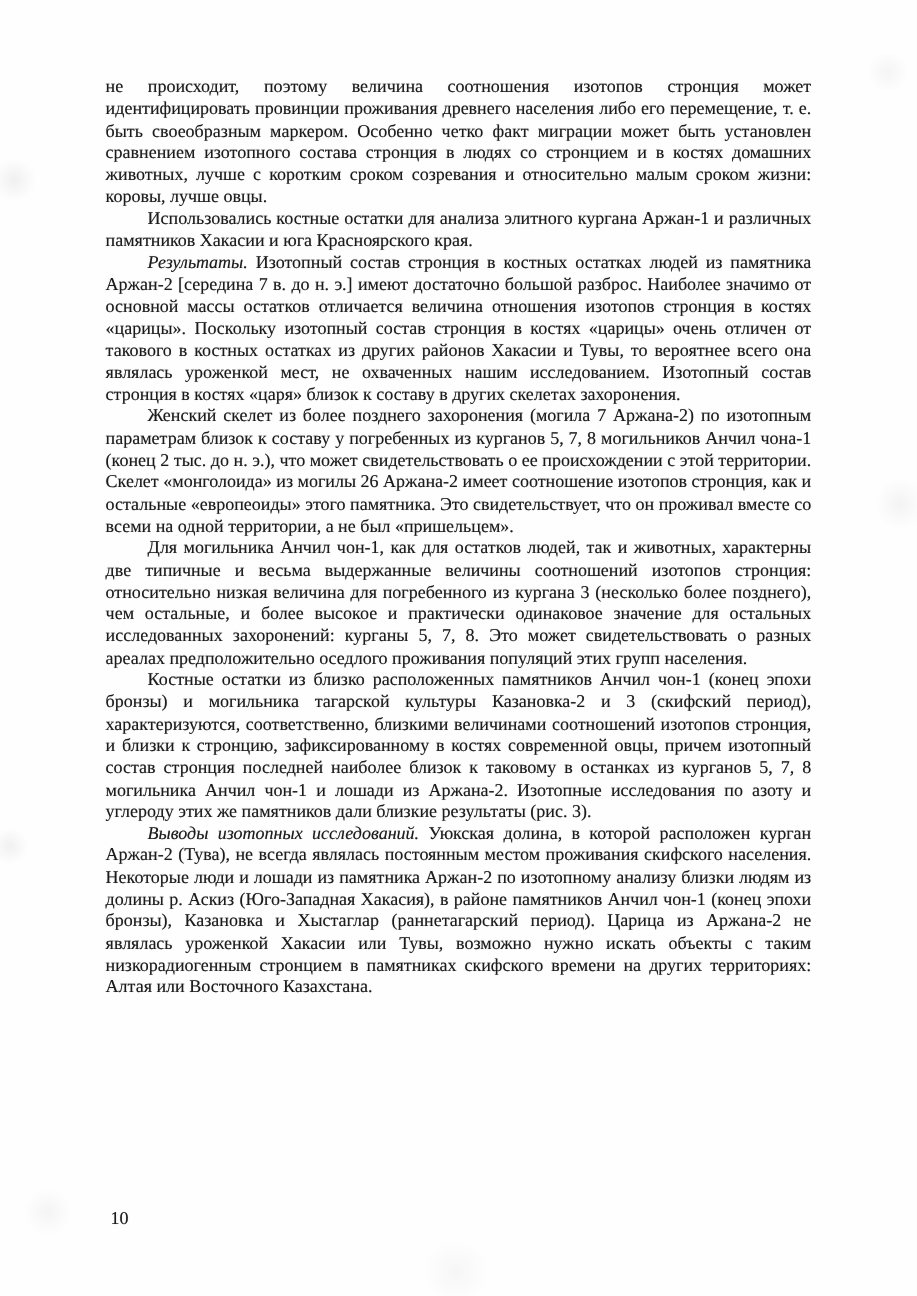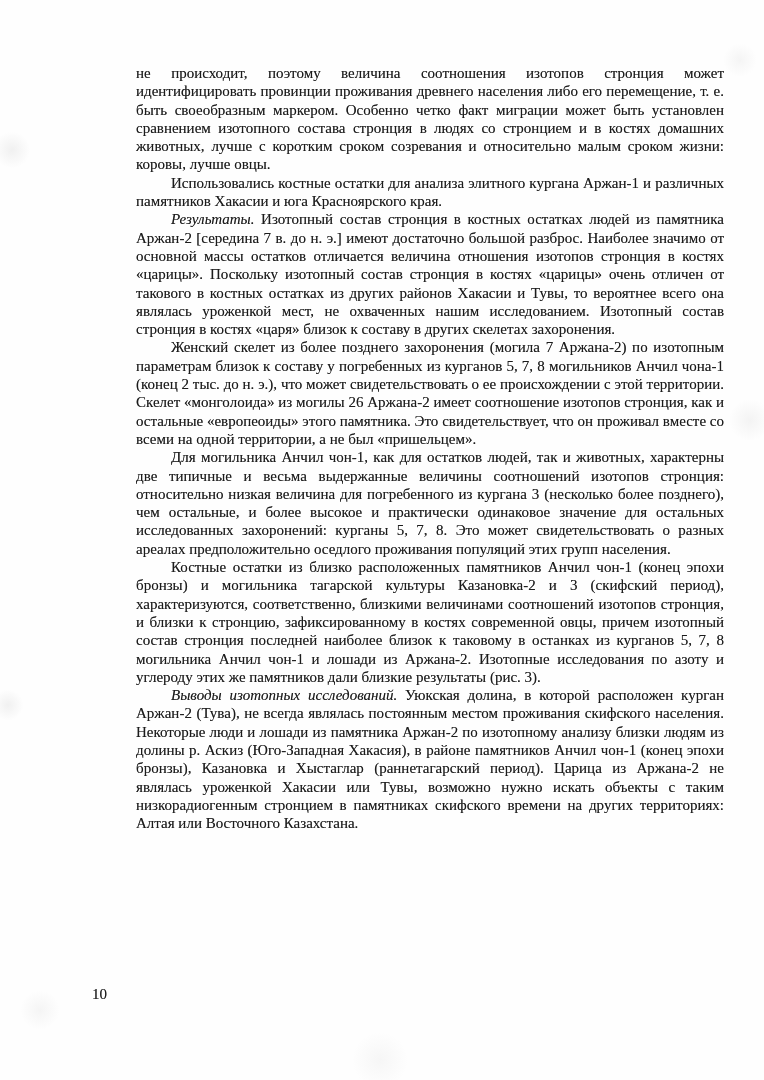--- a/index.html
+++ b/index.html
@@ -30,35 +30,34 @@
   }
   .text-block {
     position: absolute;
     top: 64px;
     left: 88px;
     width: 588px;
     font-size: 15px;
     line-height: 18.3px;
     text-align: justify;
     text-shadow: 0 0 0.6px rgba(40,40,40,0.55);
-    margin-left: 48px;
   }
   .text-block p {
     margin: 0;
     padding: 0;
   }
   .text-block p.indent {
     text-indent: 35px;
   }
   .text-block i {
   }
   .page-number {
     position: absolute;
     left: 92px;
-    top: 986px;
+    top: 1008px;
     font-size: 15px;
     text-shadow: 0 0 0.6px rgba(40,40,40,0.55);
     font-family: Liberation Serif, serif;
   }
 </style>
 </head>
 <body>
 
 <div class="page">
   <div class="text-block">

